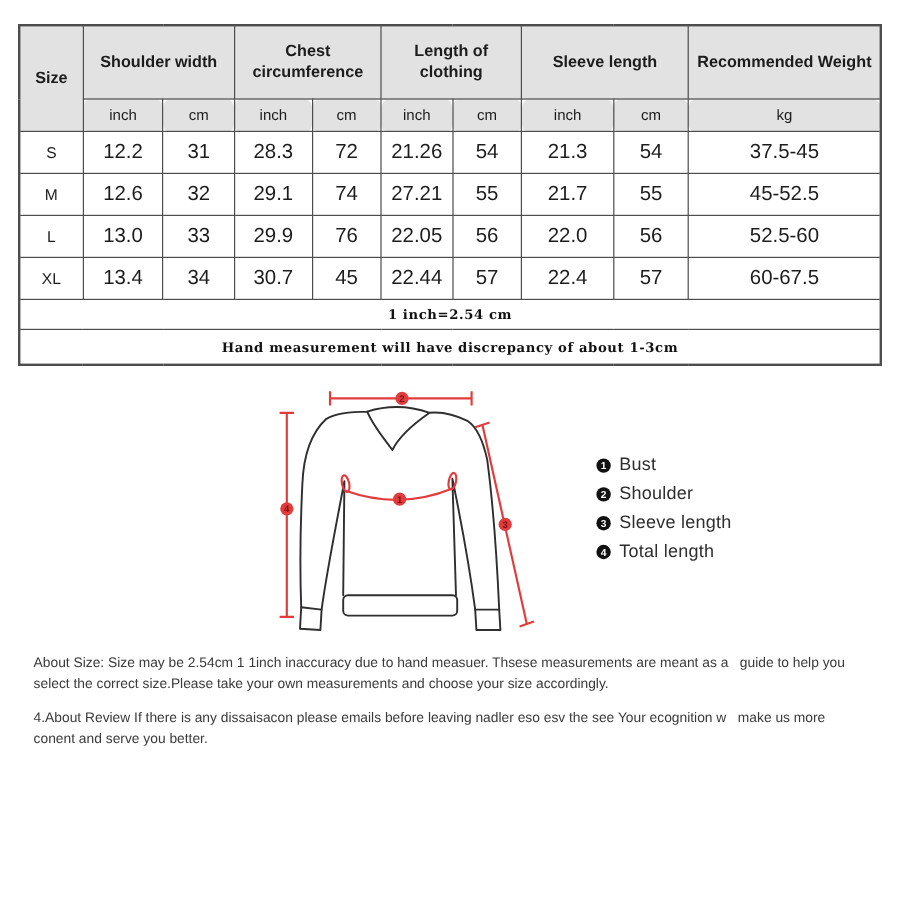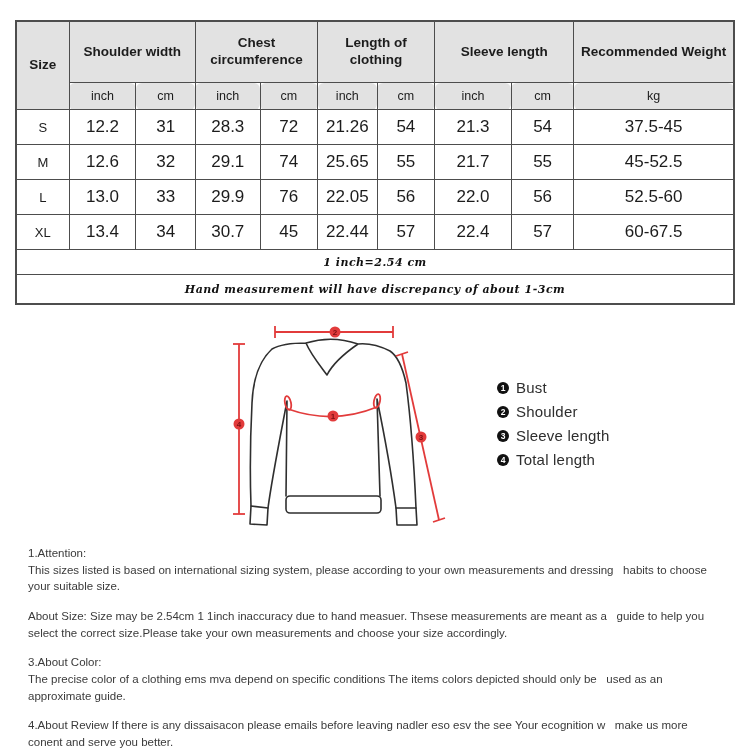--- a/index.html
+++ b/index.html
@@ -21,21 +21,21 @@
   }
   table.size-table thead th{
     background:#e2e2e2;font-weight:bold;font-size:13.5px;color:#1c1c1c;
   }
   table.size-table thead tr.group-row th{height:60px;line-height:1.25;}
   table.size-table thead tr.unit-row th{height:26px;font-weight:normal;font-size:12.5px;border-radius:6px;}
   table.size-table tbody td{height:34px;font-size:17px;color:#1c1c1c;background:#fff;}
   table.size-table tbody td.size-col{font-size:13px;}
   table.size-table tfoot td{
     background:#fff;font-family:"DejaVu Serif",serif;font-weight:bold;
-    font-size:11px;letter-spacing:0.5px;color:#111;font-style:italic;
+    font-size:11px;letter-spacing:0.5px;color:#111;
   }
   table.size-table tfoot tr.foot-1 td{height:24px;}
   table.size-table tfoot tr.foot-2 td{height:28px;margin-top:12px;}
 
   
   .diagram{position:relative;height:218px;margin-top:8px;}
   .sweater-svg{position:absolute;left:225px;top:0;}
   .legend{position:absolute;left:497px;top:66px;}
   .legend-item{display:flex;align-items:center;margin-bottom:7px;}
   .legend-bullet{
@@ -102,21 +102,21 @@
           <td>21.3</td>
           <td>54</td>
           <td>37.5-45</td>
         </tr>
         <tr>
           <td class="size-col">M</td>
           <td>12.6</td>
           <td>32</td>
           <td>29.1</td>
           <td>74</td>
-          <td>25.65</td>
+          <td>27.21</td>
           <td>55</td>
           <td>21.7</td>
           <td>55</td>
           <td>45-52.5</td>
         </tr>
         <tr>
           <td class="size-col">L</td>
           <td>13.0</td>
           <td>33</td>
           <td>29.9</td>
@@ -211,32 +211,22 @@
         </div>
         <div class="legend-item">
           <span class="legend-bullet">4</span>
           <span class="legend-label">Total length</span>
         </div>
       </div>
   </div>
 
   <div class="notes">
       <div class="note-section">
-        <div class="note-title">1.Attention:</div>
-        <div class="note-body">This sizes listed is based on international sizing system, please according to your own measurements and dressing   habits to choose
-your suitable size.</div>
-      </div>
-      <div class="note-section">
         <div class="note-body">About Size: Size may be 2.54cm 1 1inch inaccuracy due to hand measuer. Thsese measurements are meant as a   guide to help you
 select the correct size.Please take your own measurements and choose your size accordingly.</div>
-      </div>
-      <div class="note-section">
-        <div class="note-title">3.About Color:</div>
-        <div class="note-body">The precise color of a clothing ems mva depend on specific conditions The items colors depicted should only be   used as an
-approximate guide.</div>
       </div>
       <div class="note-section">
         <div class="note-body">4.About Review If there is any dissaisacon please emails before leaving nadler eso esv the see Your ecognition w   make us more
 conent and serve you better.</div>
       </div>
     </div>
 
 </div>
 
 </body></html>

